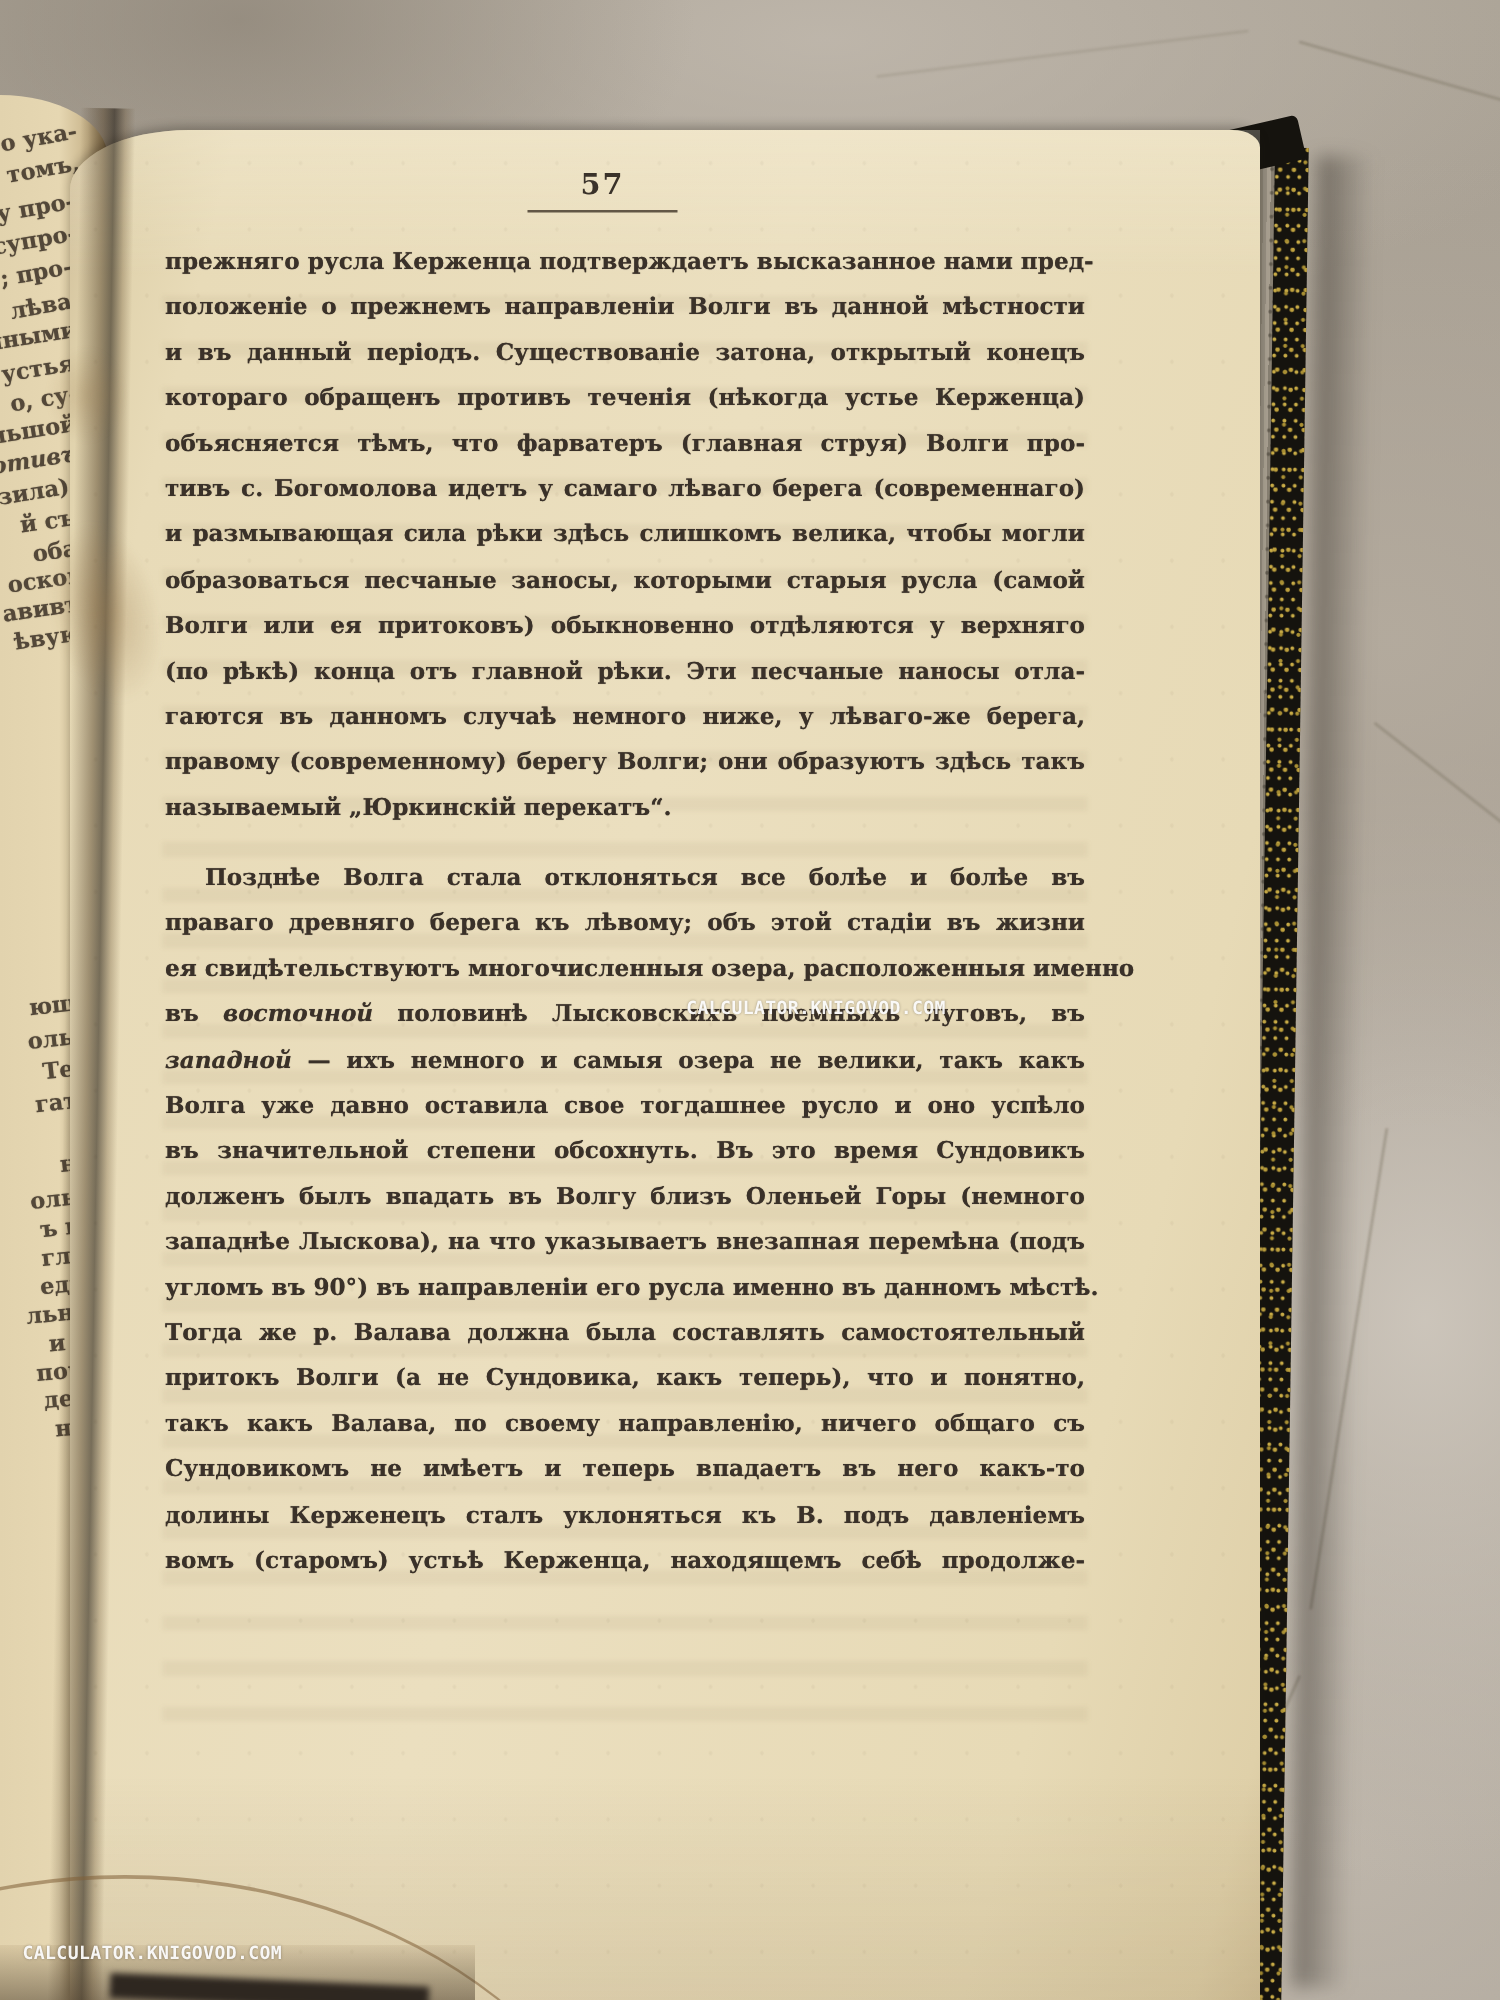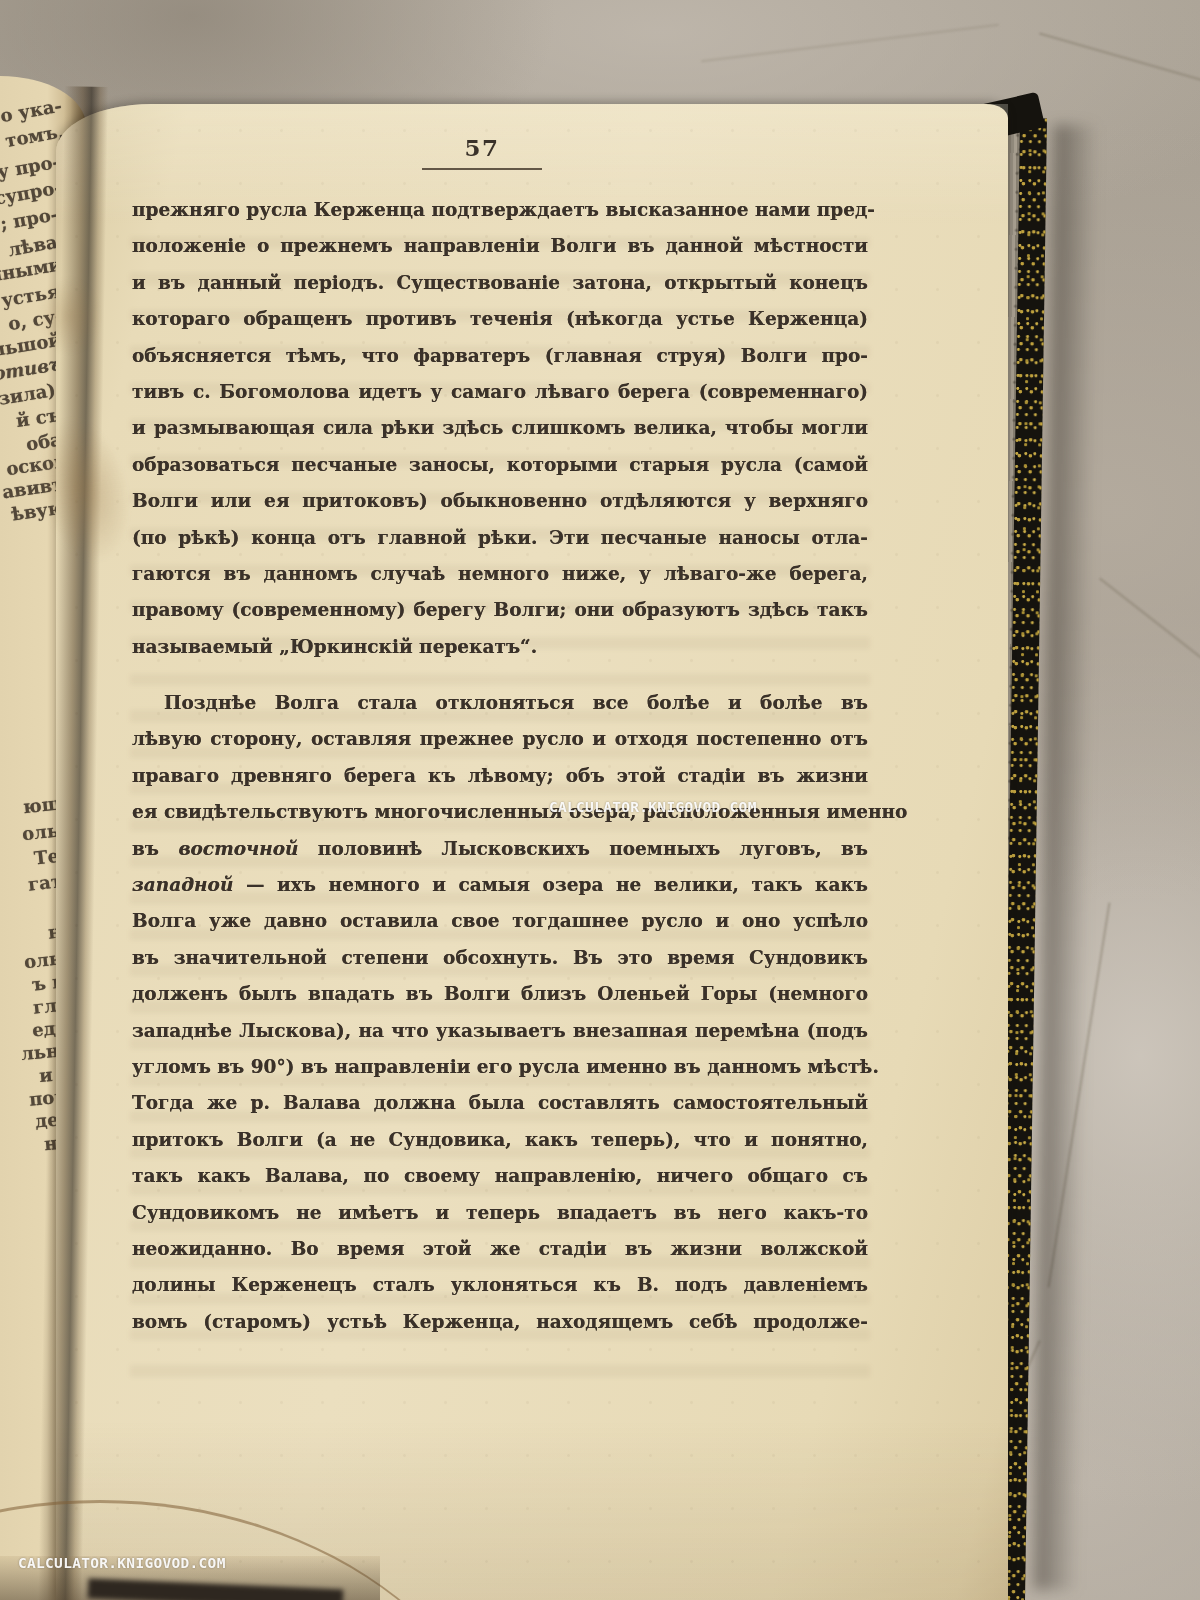--- a/index.html
+++ b/index.html
@@ -162,35 +162,33 @@
         <div class="line"><span>и размывающая сила рѣки здѣсь слишкомъ велика, чтобы могли</span></div>
         <div class="line"><span>образоваться песчаные заносы, которыми старыя русла (самой</span></div>
         <div class="line"><span>Волги или ея притоковъ) обыкновенно отдѣляются у верхняго</span></div>
         <div class="line"><span>(по рѣкѣ) конца отъ главной рѣки. Эти песчаные наносы отла-</span></div>
         <div class="line"><span>гаются въ данномъ случаѣ немного ниже, у лѣваго-же берега,</span></div>
         <div class="line"><span>правому (современному) берегу Волги; они образуютъ здѣсь такъ</span></div>
         <div class="line no-just"><span>называемый „Юркинскій перекатъ“.</span></div>
       </div>
       <div style="margin-top: 20px;">
         <div class="line" style="text-indent: 32px;"><span>Позднѣе Волга стала отклоняться все болѣе и болѣе въ</span></div>
-        <div class="line"><span>лѣвую сторону, оставляя прежнее русло и отходя постепенно отъ</span></div>
         <div class="line"><span>праваго древняго берега къ лѣвому; объ этой стадіи въ жизни</span></div>
         <div class="line"><span>ея свидѣтельствуютъ многочисленныя озера, расположенныя именно</span></div>
         <div class="line"><span>въ </span><span class="it">восточной</span><span> половинѣ Лысковскихъ поемныхъ луговъ, въ</span></div>
         <div class="line"><span class="it">западной</span><span> — ихъ немного и самыя озера не велики, такъ какъ</span></div>
         <div class="line"><span>Волга уже давно оставила свое тогдашнее русло и оно успѣло</span></div>
         <div class="line"><span>въ значительной степени обсохнуть. Въ это время Сундовикъ</span></div>
-        <div class="line"><span>долженъ былъ впадать въ Волги близъ Оленьей Горы (немного</span></div>
+        <div class="line"><span>долженъ былъ впадать въ Волгу близъ Оленьей Горы (немного</span></div>
         <div class="line"><span>западнѣе Лыскова), на что указываетъ внезапная перемѣна (подъ</span></div>
         <div class="line"><span>угломъ въ 90°) въ направленіи его русла именно въ данномъ мѣстѣ.</span></div>
         <div class="line"><span>Тогда же р. Валава должна была составлять самостоятельный</span></div>
         <div class="line"><span>притокъ Волги (а не Сундовика, какъ теперь), что и понятно,</span></div>
         <div class="line"><span>такъ какъ Валава, по своему направленію, ничего общаго съ</span></div>
         <div class="line"><span>Сундовикомъ не имѣетъ и теперь впадаетъ въ него какъ-то</span></div>
-        <div class="line"><span>неожиданно. Во время этой же стадіи въ жизни волжской</span></div>
         <div class="line"><span>долины Керженецъ сталъ уклоняться къ В. подъ давленіемъ</span></div>
         <div class="line"><span>вомъ (старомъ) устьѣ Керженца, находящемъ себѣ продолже-</span></div>
       </div>
     </div>
 
   <div class="bottom-curve"></div>
   <div class="under-curve"></div>
   <div class="dark-bottom"></div>
 
   <div class="watermark wm-center">CALCULATOR.KNIGOVOD.COM</div>

